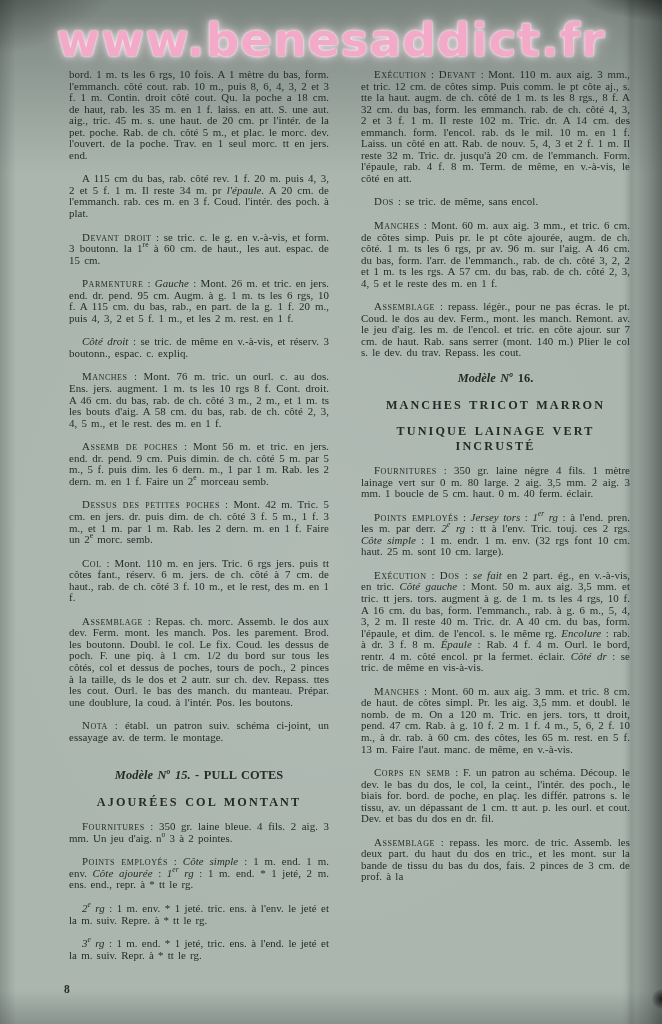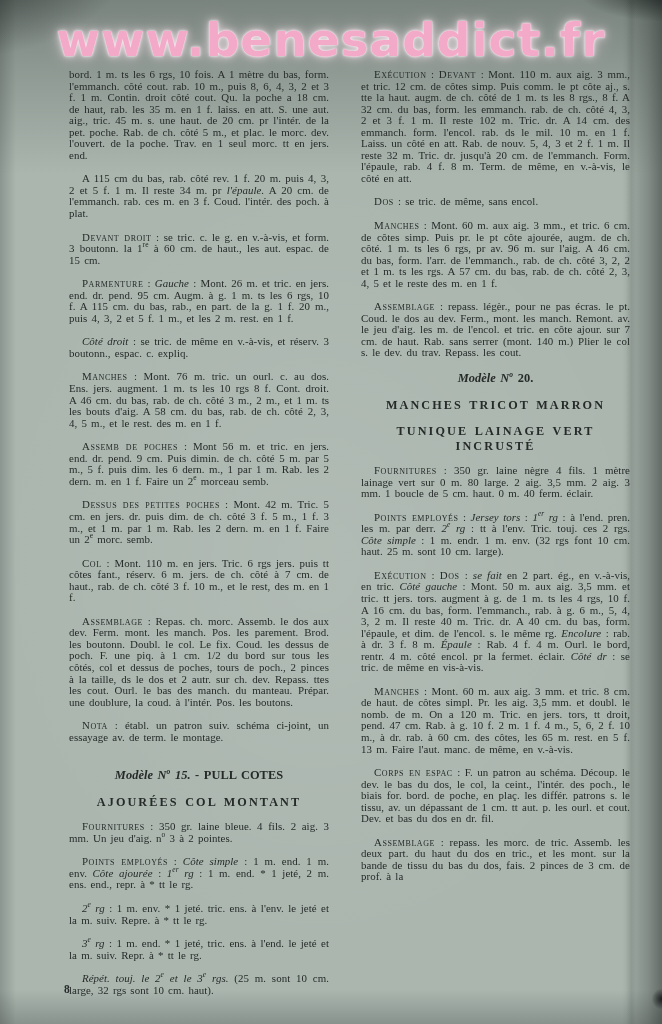--- a/index.html
+++ b/index.html
@@ -79,33 +79,32 @@
       <p><span class="sc">Dessus des petites poches</span><span> : Mont. 42 m. Tric. 5 cm. en jers. dr. puis dim. de ch. côté 3 f. 5 m., 1 f. 3 m., et 1 m. par 1 m. Rab. les 2 dern. m. en 1 f. Faire un 2</span><span class="sup">e</span><span> morc. semb.</span></p>
       <p><span class="sc">Col</span><span> : Mont. 110 m. en jers. Tric. 6 rgs jers. puis tt côtes fant., réserv. 6 m. jers. de ch. côté à 7 cm. de haut., rab. de ch. côté 3 f. 10 m., et le rest, des m. en 1 f.</span></p>
       <p><span class="sc">Assemblage</span><span> : Repas. ch. morc. Assemb. le dos aux dev. Ferm. mont. les manch. Pos. les parement. Brod. les boutonn. Doubl. le col. Le fix. Coud. les dessus de poch. F. une piq. à 1 cm. 1/2 du bord sur tous les côtés, col et dessus de poches, tours de poch., 2 pinces à la taille, ds le dos et 2 autr. sur ch. dev. Repass. ttes les cout. Ourl. le bas des manch. du manteau. Prépar. une doublure, la coud. à l'intér. Pos. les boutons.</span></p>
       <p><span class="sc">Nota</span><span> : établ. un patron suiv. schéma ci-joint, un essayage av. de term. le montage.</span></p>
       <p class="head gap-top"><span class="i">Modèle N</span><span class="i sup">o</span><span class="i"> 15.</span><span> - PULL COTES</span></p>
       <p class="head title-caps gap-bottom"><span>AJOURÉES COL MONTANT</span></p>
       <p><span class="sc">Fournitures</span><span> : 350 gr. laine bleue. 4 fils. 2 aig. 3 mm. Un jeu d'aig. n</span><span class="sup">o</span><span> 3 à 2 pointes.</span></p>
       <p><span class="sc">Points employés</span><span> : </span><span class="i">Côte simple</span><span> : 1 m. end. 1 m. env. </span><span class="i">Côte ajourée</span><span> : </span><span class="i">1</span><span class="i sup">er</span><span class="i"> rg</span><span> : 1 m. end. * 1 jeté, 2 m. ens. end., repr. à * tt le rg.</span></p>
       <p><span class="i">2</span><span class="i sup">e</span><span class="i"> rg</span><span> : 1 m. env. * 1 jeté. tric. ens. à l'env. le jeté et la m. suiv. Repre. à * tt le rg.</span></p>
       <p><span class="i">3</span><span class="i sup">e</span><span class="i"> rg</span><span> : 1 m. end. * 1 jeté, tric. ens. à l'end. le jeté et la m. suiv. Repr. à * tt le rg.</span></p>
-      <p><span class="i">Répét. touj. le 2</span><span class="i sup">e</span><span class="i"> et le 3</span><span class="i sup">e</span><span class="i"> rgs.</span><span> (25 m. sont 10 cm. large, 32 rgs sont 10 cm. haut).</span></p>
     </div>
   <div class="col" id="col-right">
       <p><span class="sc">Exécution</span><span> : </span><span class="sc">Devant</span><span> : Mont. 110 m. aux aig. 3 mm., et tric. 12 cm. de côtes simp. Puis comm. le pt côte aj., s. tte la haut. augm. de ch. côté de 1 m. ts les 8 rgs., 8 f. A 32 cm. du bas, form. les emmanch. rab. de ch. côté 4, 3, 2 et 3 f. 1 m. Il reste 102 m. Tric. dr. A 14 cm. des emmanch. form. l'encol. rab. ds le mil. 10 m. en 1 f. Laiss. un côté en att. Rab. de nouv. 5, 4, 3 et 2 f. 1 m. Il reste 32 m. Tric. dr. jusqu'à 20 cm. de l'emmanch. Form. l'épaule, rab. 4 f. 8 m. Term. de même, en v.-à-vis, le côté en att.</span></p>
       <p><span class="sc">Dos</span><span> : se tric. de même, sans encol.</span></p>
       <p><span class="sc">Manches</span><span> : Mont. 60 m. aux aig. 3 mm., et tric. 6 cm. de côtes simp. Puis pr. le pt côte ajourée, augm. de ch. côté. 1 m. ts les 6 rgs, pr av. 96 m. sur l'aig. A 46 cm. du bas, form. l'arr. de l'emmanch., rab. de ch. côté 3, 2, 2 et 1 m. ts les rgs. A 57 cm. du bas, rab. de ch. côté 2, 3, 4, 5 et le reste des m. en 1 f.</span></p>
       <p><span class="sc">Assemblage</span><span> : repass. légèr., pour ne pas écras. le pt. Coud. le dos au dev. Ferm., mont. les manch. Remont. av. le jeu d'aig. les m. de l'encol. et tric. en côte ajour. sur 7 cm. de haut. Rab. sans serrer (mont. 140 m.) Plier le col s. le dev. du trav. Repass. les cout.</span></p>
-      <p class="head gap-top-sm"><span class="i">Modèle N</span><span class="i sup">o</span><span> 20.</span></p>
+      <p class="head gap-top-sm"><span class="i">Modèle N</span><span class="i sup">o</span><span> 16.</span></p>
       <p class="head title-caps gap-bottom"><span>MANCHES TRICOT MARRON</span></p>
       <p class="head title-caps"><span>TUNIQUE LAINAGE VERT INCRUSTÉ</span></p>
       <p><span class="sc">Fournitures</span><span> : 350 gr. laine nègre 4 fils. 1 mètre lainage vert sur 0 m. 80 large. 2 aig. 3,5 mm. 2 aig. 3 mm. 1 boucle de 5 cm. haut. 0 m. 40 ferm. éclair.</span></p>
       <p><span class="sc">Points employés</span><span> : </span><span class="i">Jersey tors</span><span> : </span><span class="i">1</span><span class="i sup">er</span><span class="i"> rg</span><span> : à l'end. pren. les m. par derr. </span><span class="i">2</span><span class="i sup">e</span><span class="i"> rg</span><span> : tt à l'env. Tric. touj. ces 2 rgs. </span><span class="i">Côte simple</span><span> : 1 m. endr. 1 m. env. (32 rgs font 10 cm. haut. 25 m. sont 10 cm. large).</span></p>
       <p><span class="sc">Exécution</span><span> : </span><span class="sc">Dos</span><span> : </span><span class="i">se fait</span><span> en 2 part. ég., en v.-à-vis, en tric. </span><span class="i">Côté gauche</span><span> : Mont. 50 m. aux aig. 3,5 mm. et tric. tt jers. tors. augment à g. de 1 m. ts les 4 rgs, 10 f. A 16 cm. du bas, form. l'emmanch., rab. à g. 6 m., 5, 4, 3, 2 m. Il reste 40 m. Tric. dr. A 40 cm. du bas, form. l'épaule, et dim. de l'encol. s. le même rg. </span><span class="i">Encolure</span><span> : rab. à dr. 3 f. 8 m. </span><span class="i">Épaule</span><span> : Rab. 4 f. 4 m. Ourl. le bord, rentr. 4 m. côté encol. pr la fermet. éclair. </span><span class="i">Côté dr</span><span> : se tric. de même en vis-à-vis.</span></p>
       <p><span class="sc">Manches</span><span> : Mont. 60 m. aux aig. 3 mm. et tric. 8 cm. de haut. de côtes simpl. Pr. les aig. 3,5 mm. et doubl. le nomb. de m. On a 120 m. Tric. en jers. tors, tt droit, pend. 47 cm. Rab. à g. 10 f. 2 m. 1 f. 4 m., 5, 6, 2 f. 10 m., à dr. rab. à 60 cm. des côtes, les 65 m. rest. en 5 f. 13 m. Faire l'aut. manc. de même, en v.-à-vis.</span></p>
-      <p><span class="sc">Corps en espac</span><span> : F. un patron au schéma. Découp. le dev. le bas du dos, le col, la ceint., l'intér. des poch., le biais for. bord. de poche, en plaç. les différ. patrons s. le tissu, av. un dépassant de 1 cm. tt aut. p. les ourl. et cout. Dev. et bas du dos en dr. fil.</span></p>
+      <p><span class="sc">Corps en semb</span><span> : F. un patron au schéma. Découp. le dev. le bas du dos, le col, la ceint., l'intér. des poch., le biais for. bord. de poche, en plaç. les différ. patrons s. le tissu, av. un dépassant de 1 cm. tt aut. p. les ourl. et cout. Dev. et bas du dos en dr. fil.</span></p>
       <p><span class="sc">Assemblage</span><span> : repass. les morc. de tric. Assemb. les deux part. du haut du dos en tric., et les mont. sur la bande de tissu du bas du dos, fais. 2 pinces de 3 cm. de prof. à la</span></p>
     </div>
   <div class="page-number">8</div>
   <div class="edge-crease"></div>
   <div class="edge-notch"></div>
 </div>
 
 </body></html>

